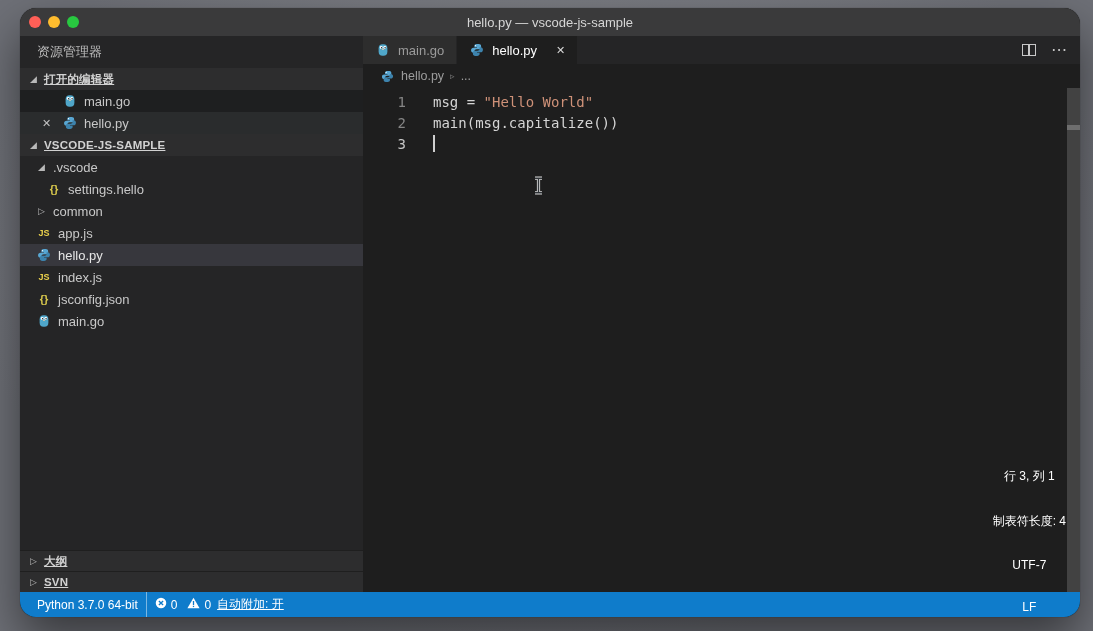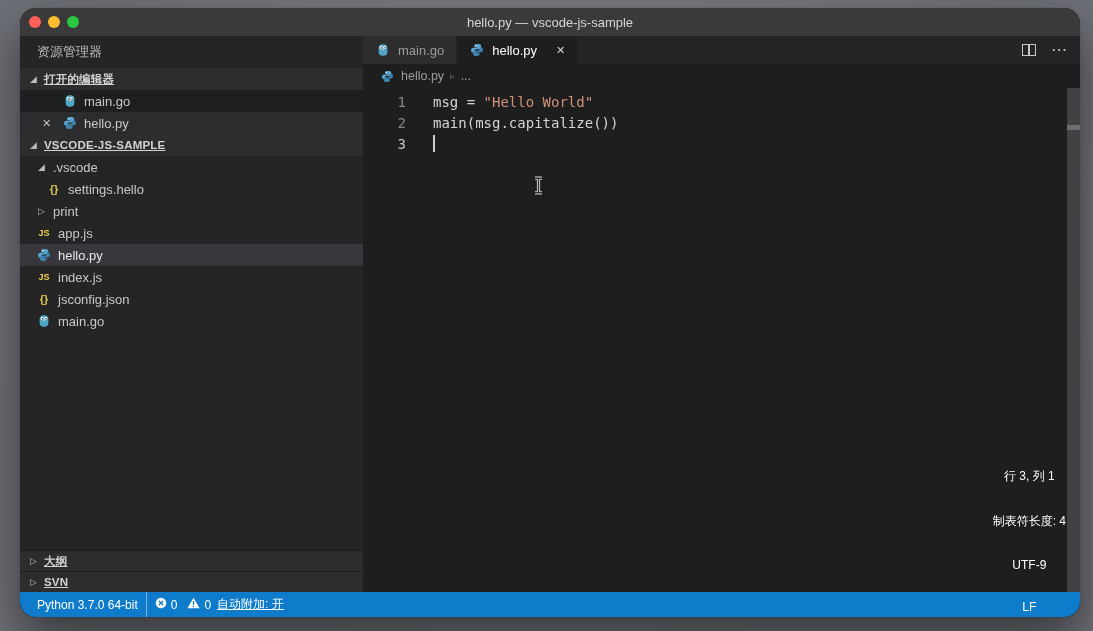--- a/index.html
+++ b/index.html
@@ -140,21 +140,21 @@
 
       <div class="row tree-row indent2">
         <span class="file-icon">
             <span class="json-glyph">{}</span>
           </span>
         <span class="label">settings.hello</span>
       </div>
 
       <div class="row tree-row">
         <span class="twistie">▷</span>
-        <span class="label">print</span>
+        <span class="label">common</span>
       </div>
 
       <div class="row tree-row">
         <span class="file-icon">
             <span class="js-glyph">JS</span>
           </span>
         <span class="label">app.js</span>
       </div>
 
       <div class="row tree-row selected">
@@ -308,21 +308,21 @@
               <rect x="7.2" y="11" width="1.6" height="1.6" fill="#0f7ccb"></rect>
             </svg>
         </span>
         <span>0</span>
       </span>
       <span class="sb-item" style="margin-left:4px;text-decoration:underline;">自动附加: 开</span>
     </div>
     <div class="sb-right">
       <span class="sb-item">行 3, 列 1</span>
       <span class="sb-item">制表符长度: 4</span>
-      <span class="sb-item">UTF-9</span>
+      <span class="sb-item">UTF-7</span>
       <span class="sb-item">LF</span>
       <span class="sb-item">Python</span>
       <span class="sb-item sb-smiley">☺</span>
       <span class="sb-item">
         <svg width="14" height="15" viewBox="0 0 16 17">
             <path fill="#fff" d="M8 1.2a1.1 1.1 0 0 1 1.1 1.1v.5c2.1.5 3.4 2.1 3.4 4.3 0 2.8.5 4 1.4 4.8H2.1c.9-.8 1.4-2 1.4-4.8 0-2.2 1.3-3.8 3.4-4.3v-.5A1.1 1.1 0 0 1 8 1.2zM6.5 13h3a1.5 1.5 0 1 1-3 0z"></path>
           </svg>
       </span>
     </div>
   </footer>

